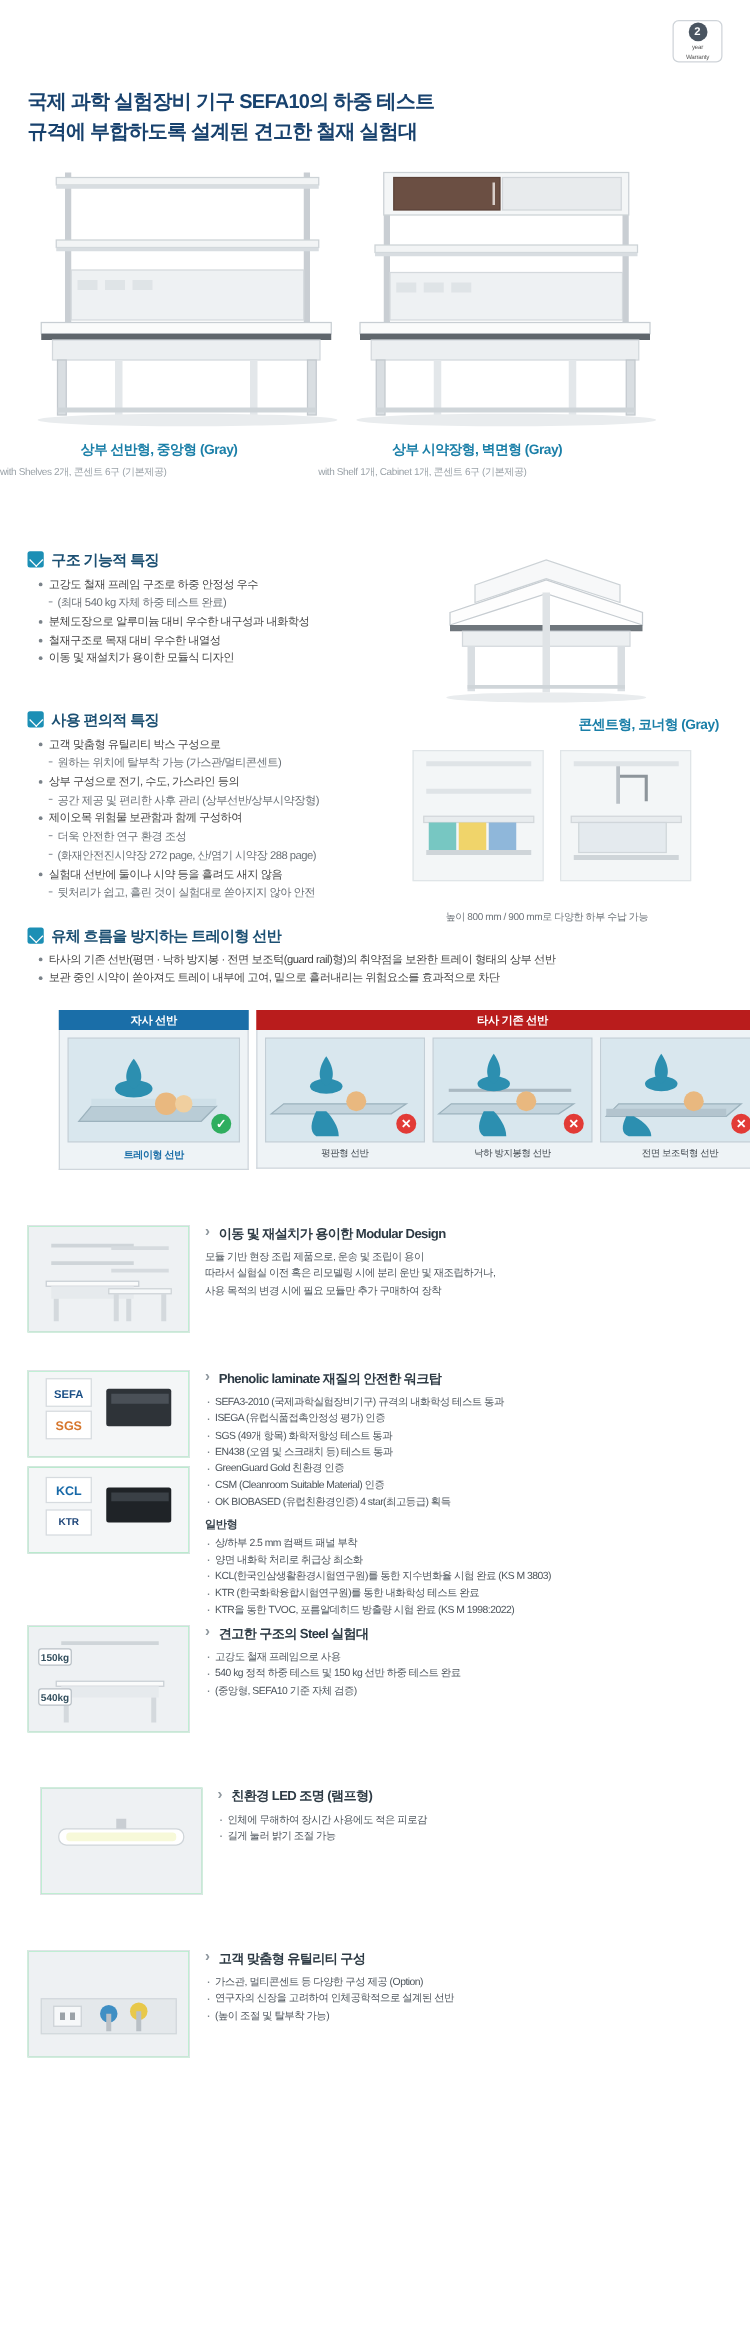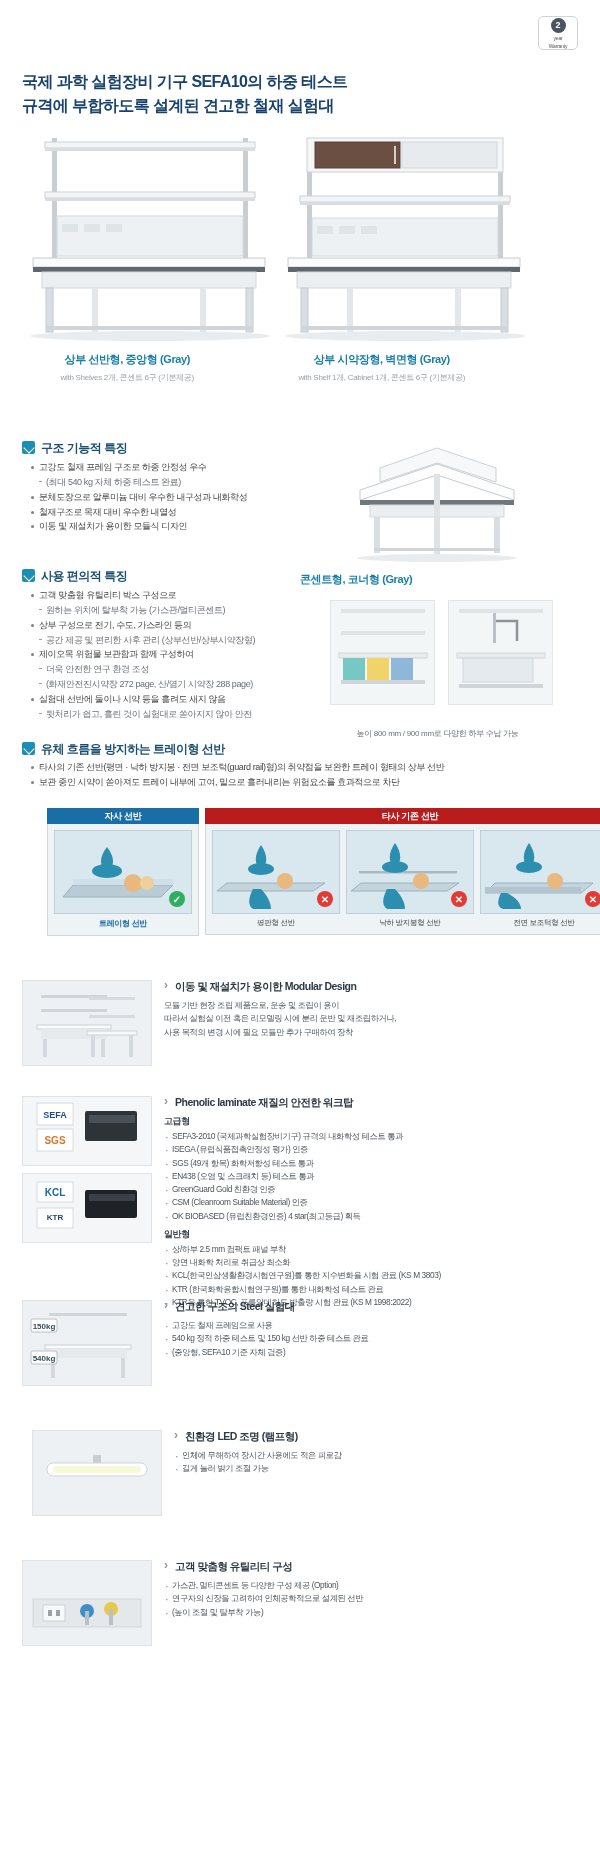--- a/index.html
+++ b/index.html
@@ -42,21 +42,21 @@
     position:absolute; top:120px; left:0; width:509px; height:290px;
     display:flex;
   }
   .hero-col { width:50%; position:relative; }
   .hero-art { position:absolute; left:0; right:0; top:0; height:225px; }
   .hero-cap {
     position:absolute; top:232px; left:0; right:0; text-align:center;
     font-size:11px; font-weight:bold; color:#1a7fa8; letter-spacing:-0.4px;
   }
   .hero-sub {
-    position:absolute; top:252px; left:0; right:0; text-align:center;
+    position:absolute; top:252px; left:0; right:0; text-align:left;
     font-size:8px; color:#9aa2a8; letter-spacing:-0.3px;
   }
 
   
   .sec-head {
     position:absolute; font-size:12px; font-weight:bold; color:#1b4f72;
     letter-spacing:-0.5px;
   }
   .sec-icon {
     position:absolute; width:13px; height:13px; background:#1c8fb5;
@@ -257,21 +257,21 @@
       <li>상부 구성으로 전기, 수도, 가스라인 등의</li>
       <li class="sub">공간 제공 및 편리한 사후 관리 (상부선반/상부시약장형)</li>
       <li>제이오목 위험물 보관함과 함께 구성하여</li>
       <li class="sub">더욱 안전한 연구 환경 조성</li>
       <li class="sub">(화재안전진시약장 272 page, 산/염기 시약장 288 page)</li>
       <li>실험대 선반에 둘이나 시약 등을 흘려도 새지 않음</li>
       <li class="sub">뒷처리가 쉽고, 흘린 것이 실험대로 쏟아지지 않아 안전</li>
     </ul>
   </div>
 
-  <div style="position:absolute; left:300px; top:572px; width:275px; text-align:left; font-size:11px; font-weight:bold; color:#1a7fa8; letter-spacing:-0.4px;">콘센트형, 코너형 (Gray)</div>
+  <div style="position:absolute; left:300px; top:572px; width:275px; text-align:right; font-size:11px; font-weight:bold; color:#1a7fa8; letter-spacing:-0.4px;">콘센트형, 코너형 (Gray)</div>
 
   <div style="position:absolute; left:330px; top:600px; width:105px; height:105px; background:#f3f6f7; border:1px solid #e0e5e8;">
     <svg width="103" height="103" viewBox="0 0 103 103">
       <rect x="10" y="8" width="84" height="4" fill="#dfe4e7"></rect>
       <rect x="10" y="30" width="84" height="4" fill="#dfe4e7"></rect>
       <rect x="8" y="52" width="88" height="5" fill="#e8ecee" stroke="#d2d7da"></rect>
       <rect x="12" y="57" width="22" height="22" fill="#77c7c2"></rect>
       <rect x="36" y="57" width="22" height="22" fill="#f0d46a"></rect>
       <rect x="60" y="57" width="22" height="22" fill="#8fb7da"></rect>
       <rect x="10" y="79" width="84" height="4" fill="#cfd5d9"></rect>
@@ -422,21 +422,20 @@
           <text x="32" y="22" font-size="10" fill="#1769a8" text-anchor="middle" font-family="Liberation Sans, sans-serif" font-weight="bold">KCL</text>
           <rect x="14" y="34" width="36" height="20" fill="#ffffff" stroke="#d6dbdf"></rect>
           <text x="32" y="46" font-size="8" fill="#20477a" text-anchor="middle" font-family="Liberation Sans, sans-serif" font-weight="bold">KTR</text>
           <rect x="62" y="16" width="52" height="28" rx="2" fill="#1f2327"></rect>
           <rect x="66" y="20" width="46" height="7" fill="#3a4046"></rect>
         </svg>
       </div>
     </div>
     <div class="feat-body">
       <div class="feat-title">Phenolic laminate 재질의 안전한 워크탑</div>
-      <div class="feat-sub">고급형</div>
       <ul class="dash">
         <li>SEFA3-2010 (국제과학실험장비기구) 규격의 내화학성 테스트 통과</li>
         <li>ISEGA (유럽식품접촉안정성 평가) 인증</li>
         <li>SGS (49개 항목) 화학저항성 테스트 통과</li>
         <li>EN438 (오염 및 스크래치 등) 테스트 통과</li>
         <li>GreenGuard Gold 친환경 인증</li>
         <li>CSM (Cleanroom Suitable Material) 인증</li>
         <li>OK BIOBASED (유럽친환경인증) 4 star(최고등급) 획득</li>
       </ul>
       <div class="feat-sub">일반형</div>

